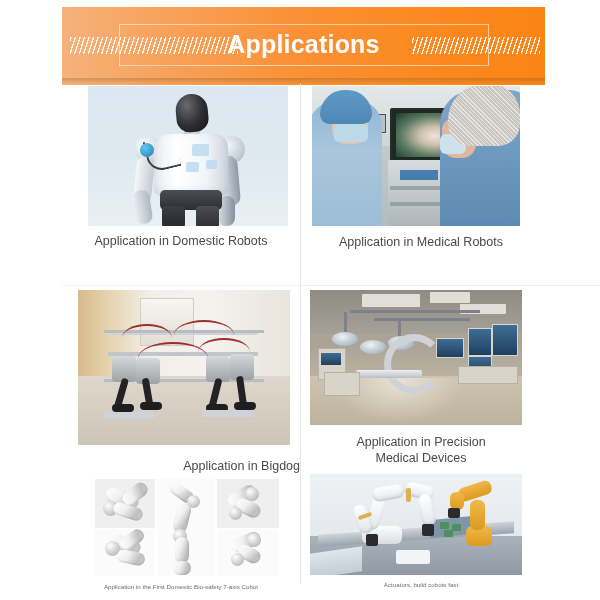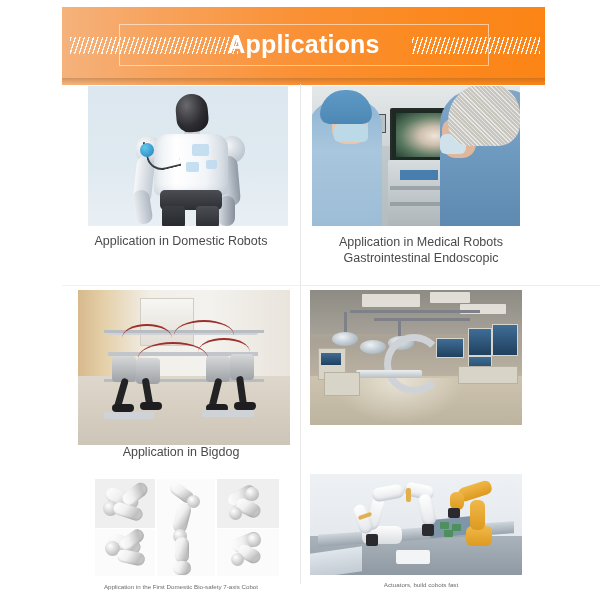--- a/index.html
+++ b/index.html
@@ -486,21 +486,20 @@
     <div class="endo-face-left"></div>
     <div class="endo-cap-left"></div>
     <div class="endo-mask-left"></div>
     <div class="endo-doc-right"></div>
     <div class="endo-face-right"></div>
     <div class="endo-mask-right"></div>
     <div class="endo-hairnet"></div>
   </div>
   <div class="cell caption" style="left:302px; top:234px; width:238px;">
     <div>Application in Medical Robots</div>
-    <div>Gastrointestinal Endoscopic</div>
   </div>
 
   <div class="photo ph-bigdog">
     <div class="bd-wall"></div>
     <div class="bd-floor"></div>
     <div class="bd-cab"></div>
 
     <div class="bd-plate" style="left:30px; top:40px; width:150px;"></div>
     <div class="bd-frame"></div>
     <div class="bd-rail" style="left:30px; top:62px; width:150px;"></div>
@@ -521,21 +520,21 @@
     <div class="bd-leg" style="left:160px; top:86px; height:30px; transform:rotate(-8deg);"></div>
 
     <div class="bd-foot" style="left:34px; top:114px;"></div>
     <div class="bd-foot" style="left:62px; top:112px;"></div>
     <div class="bd-foot" style="left:128px; top:114px;"></div>
     <div class="bd-foot" style="left:156px; top:112px;"></div>
 
     <div class="bd-plate" style="left:26px; top:122px; width:50px; height:7px;"></div>
     <div class="bd-plate" style="left:124px; top:120px; width:52px; height:7px;"></div>
   </div>
-  <div class="cell caption" style="left:62px; top:444px; width:238px;">
+  <div class="cell caption" style="left:62px; top:458px; width:238px;text-align:right;">
     <div>Application in Bigdog</div>
   </div>
 
   <div class="photo ph-or">
     <div class="or-ceiling"></div>
     <div class="or-panel" style="left:52px; top:4px; width:58px; height:13px;"></div>
     <div class="or-panel" style="left:120px; top:2px; width:40px; height:11px;"></div>
     <div class="or-panel" style="left:150px; top:14px; width:46px; height:10px;"></div>
     <div class="or-arm" style="left:40px; top:20px; width:130px; height:3px;"></div>
     <div class="or-arm" style="left:64px; top:28px; width:96px; height:3px;"></div>
@@ -550,20 +549,24 @@
     <div class="or-table"></div>
     <div class="or-cabinet" style="left:8px; top:58px; width:26px; height:30px;"></div>
     <div class="or-screen" style="left:10px; top:62px; width:20px; height:12px;"></div>
     <div class="or-screen" style="left:126px; top:48px; width:26px; height:18px;"></div>
     <div class="or-screen" style="left:158px; top:38px; width:22px; height:26px;"></div>
     <div class="or-screen" style="left:182px; top:34px; width:24px; height:30px;"></div>
     <div class="or-screen" style="left:158px; top:66px; width:22px; height:16px;"></div>
     <div class="or-cabinet" style="left:148px; top:76px; width:58px; height:16px;"></div>
     <div class="or-cabinet" style="left:14px; top:82px; width:34px; height:22px;"></div>
   </div>
+  <div class="cell caption" style="left:302px; top:434px; width:238px;">
+    <div>Application in Precision</div>
+    <div>Medical Devices</div>
+  </div>
 
   <div class="photo ph-cobots">
     <div class="cb-tile" style="left:0px;  top:0px;  width:60px; height:49px;"></div>
     <div class="cb-tile white" style="left:62px; top:0px;  width:58px; height:97px;"></div>
     <div class="cb-tile" style="left:122px; top:0px; width:62px; height:49px;"></div>
     <div class="cb-tile white" style="left:0px; top:50px; width:60px; height:47px;"></div>
     <div class="cb-tile white" style="left:122px; top:50px; width:62px; height:47px;"></div>
 
     <div class="arm-seg" style="left:10px; top:12px; width:34px; height:15px; transform:rotate(22deg);"></div>
     <div class="arm-seg" style="left:26px; top:8px;  width:28px; height:14px; transform:rotate(-38deg);"></div>

